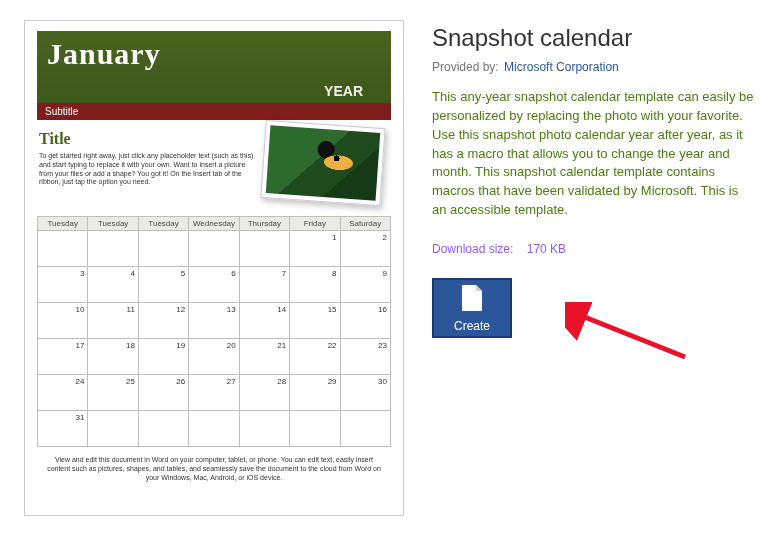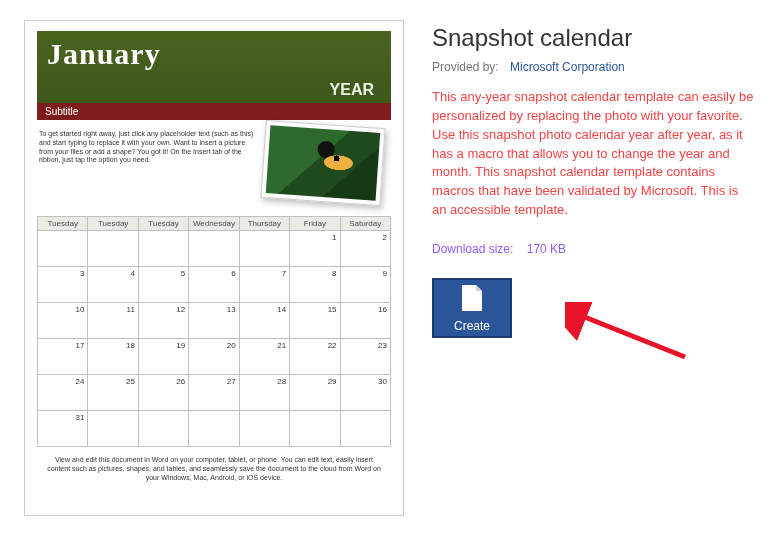--- a/index.html
+++ b/index.html
@@ -37,23 +37,23 @@
     height: 72px;
   }
   .cal-month {
     font-family: "Cooper Black", "Segoe UI", serif;
     font-size: 30px;
     font-weight: 900;
     letter-spacing: 1px;
   }
   .cal-year {
     position: absolute;
-    right: 17px;
+    right: 28px;
     bottom: 4px;
-    font-size: 16px;
+    font-size: 14px;
     font-weight: 700;
     font-family: "Arial Black", Arial, sans-serif;
     color: #eef1e6;
   }
   .cal-subtitle {
     background: #7f1d1d;
     color: #fff;
     font-size: 10px;
     padding: 3px 8px;
     font-family: Arial, sans-serif;
@@ -145,27 +145,27 @@
     margin-bottom: 8px;
   }
   .provided {
     font-size: 12px;
     color: #767676;
     margin-bottom: 14px;
   }
   .provided a {
     color: #2b579a;
     text-decoration: none;
-    margin-left: 8px;
+    margin-left: 2px;
     text-align: center;
   }
   .desc {
     font-size: 13px;
     line-height: 1.45;
-    color: #ef4444;
+    color: #4d7c0f;
     margin-bottom: 22px;
   }
   .dlsize {
     font-size: 12px;
     color: #8b5cf6;
     margin-bottom: 22px;
   }
   .dlsize span.val { margin-left: 10px; }
 
   .create-btn {
@@ -204,20 +204,21 @@
 
   <div class="preview">
     <div class="cal-header">
       <div class="cal-month">January</div>
       <div class="cal-year">YEAR</div>
     </div>
     <div class="cal-subtitle">Subtitle</div>
 
     <div class="cal-body-top">
       <div class="cal-title-block">
+        <div class="cal-title">Title</div>
         <div class="cal-desc">To get started right away, just click any placeholder text (such as this) and start typing to replace it with your own. Want to insert a picture from your files or add a shape? You got it! On the Insert tab of the ribbon, just tap the option you need.</div>
       </div>
       <div class="photo-wrap">
         <div class="photo"></div>
       </div>
     </div>
 
     <table class="cal-grid">
       <thead>
           <tr id="cal-days">

